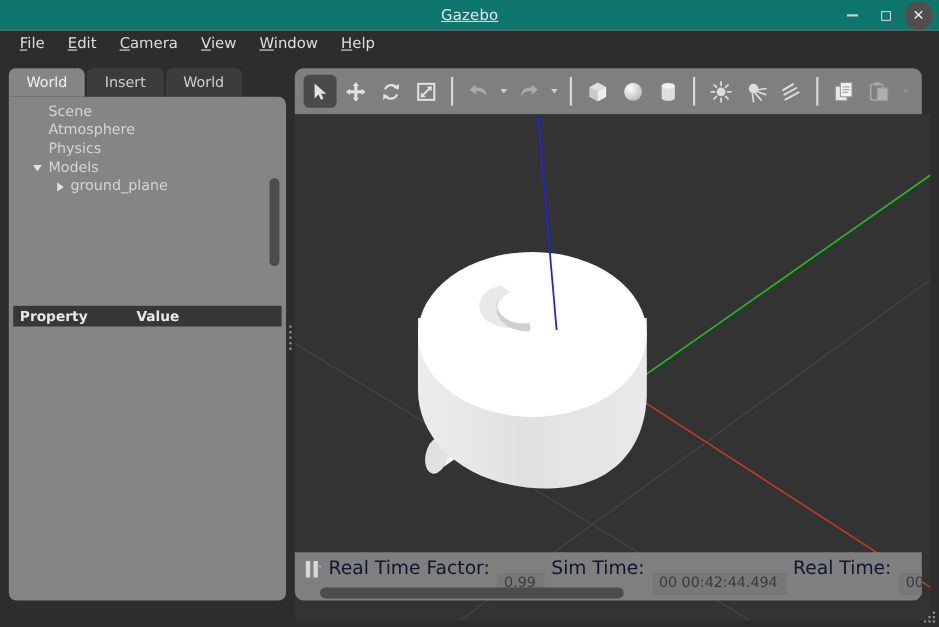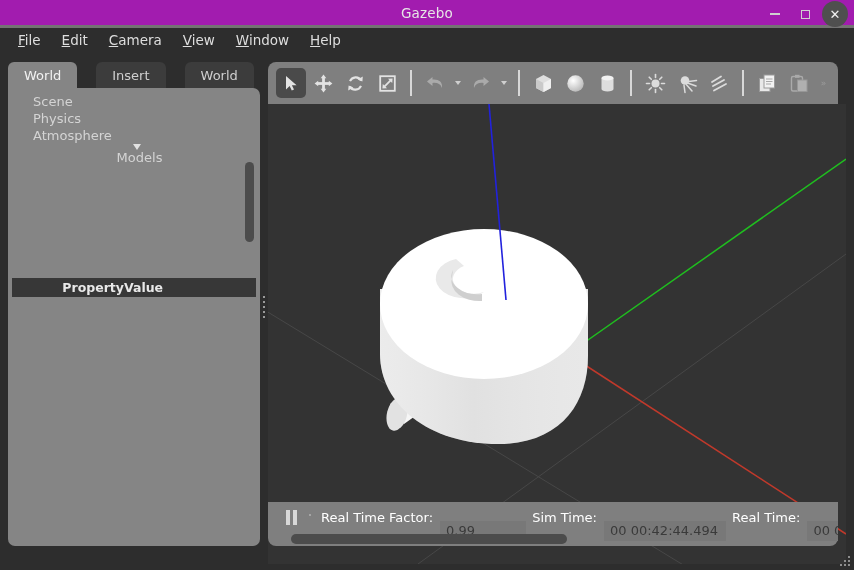--- a/index.html
+++ b/index.html
@@ -9,23 +9,23 @@
     font-family:"DejaVu Sans","Liberation Sans",sans-serif;
     font-size:13px;
     color:#d6d6d6;
     -webkit-font-smoothing:antialiased;
   }
   .app { position:relative; width:854px; height:570px; background:#2d2d2d; }
 
   
   .titlebar {
     position:absolute; left:0; top:0; width:854px; height:28px;
-    background:#a21caf;
-    border-bottom:3px solid #737373;
-    display:flex; align-items:center; justify-content:center;
+    background:#0f766e;
+    border-bottom:1px solid #737373;
+    display:flex; align-items:center; justify-content:center;text-decoration:underline;
   }
   .titlebar .title { font-size:13.5px; color:#e6e6e6; letter-spacing:.2px; }
   .winbtns { position:absolute; right:6px; top:0; height:28px; display:flex; align-items:center; gap:4px; }
   .winbtn {
     width:26px; height:26px; border-radius:50%;
     display:flex; align-items:center; justify-content:center;
     color:#d7d7d7; font-size:13px; line-height:1;
   }
   .winbtn.min { font-size:15px; }
   .winbtn.close { background:#4f4f4f; color:#f0f0f0; font-size:13px; }
@@ -40,48 +40,48 @@
   .menuitem { padding:4px 10px; font-size:13.5px; color:#dedede; }
   .menuitem u { text-decoration:underline; }
 
   
   .leftpanel { position:absolute; left:8px; top:62px; width:252px; height:484px; }
   .tabs { display:flex; height:26px; align-items:flex-end; }
   .tab {
     height:26px; padding:0 16px; display:flex; align-items:center;
     background:#3c3c3c; color:#cfcfcf; font-size:13px;
     border-top-left-radius:6px; border-top-right-radius:6px;
-    margin-right:19px;
+    margin-right:2px;
   }
   .tab.active { background:#858585; color:#f2f2f2; }
   .panelbody {
     position:relative;
     height:458px; background:#858585;
     border-top-right-radius:7px; border-bottom-left-radius:7px; border-bottom-right-radius:7px;
   }
   .treearea { position:relative; height:121px; overflow:hidden; padding-top:5px; }
-  .treelist { padding-left:25px; }
+  .treelist { padding-left:36px; }
   .treerow { height:17px; display:flex; align-items:center; color:#d4d4d4; font-size:13px; }
   .treerow .lbl { white-space:nowrap; }
   .tri-right {
     width:0; height:0; border-left:6px solid #e2e2e2;
     border-top:4.5px solid transparent; border-bottom:4.5px solid transparent;
     margin-right:6px; flex:0 0 auto;
   }
   .tri-down {
     width:0; height:0; border-top:6px solid #e2e2e2;
     border-left:4.5px solid transparent; border-right:4.5px solid transparent;
     margin-right:6px; flex:0 0 auto;
   }
   .vscroll { position:absolute; right:6px; top:72px; width:9px; height:108px; }
   .vthumb { position:absolute; left:0; top:2px; width:9px; height:80px; background:#4c4c4c; border-radius:5px; }
   .prophdr {
     position:absolute; left:4px; top:190px; width:244px; height:19px;
     background:#373737; display:flex; align-items:center; color:#e8e8e8;
-    font-size:12.5px; font-weight:bold;text-align:right;
+    font-size:12.5px; font-weight:bold;
   }
   .prophdr .c1 { width:112px; padding-left:6px; }
   .propbody { position:absolute; left:4px; top:209px; width:244px; height:245px; background:#858585; }
   .splitter {
     position:absolute; left:261px; top:296px; width:6px; height:22px;
     display:flex; flex-direction:column; justify-content:space-between; align-items:center;
   }
   .splitter i { display:block; width:2px; height:2px; background:#9a9a9a; }
 
   
@@ -116,21 +116,21 @@
   
   .statusbar {
     position:absolute; left:0; top:440px; width:570px; height:44px;
     background:#7f7f7f; border-bottom-left-radius:8px; border-bottom-right-radius:8px;
   }
   .statusrow { position:absolute; left:0; top:0; height:30px; width:570px; display:flex; align-items:center; }
   .pausebtn { width:30px; display:flex; align-items:center; justify-content:center; gap:3px; margin-left:10px; }
   .pausebtn span { display:block; width:4px; height:15px; background:#d8d8d8; }
   .sdot { width:10px; display:flex; align-items:flex-end; justify-content:center; padding-bottom:4px; }
   .sdot i { width:2px; height:2px; background:#a5a5a5; display:block; }
-  .slabel { color:#ffffff; font-size:13px; margin-left:6px; white-space:nowrap; }
+  .slabel { color:#0f172a; font-size:17px; margin-left:6px; white-space:nowrap; }
   .svalue {
     background:#787878; color:#3a3a3a; font-size:13px;
     padding:2px 8px 3px 6px; margin-left:7px; min-height:19px;
     display:flex; align-items:center; white-space:nowrap;margin-top:28px;
   }
   .sv-rtf { width:92px; }
   .sv-sim { }
   .sv-real { width:32px; overflow:hidden; }
   .hscroll { position:absolute; left:0; top:30px; width:570px; height:14px; }
   .hthumb { position:absolute; left:23px; top:2px; width:276px; height:10px; background:#4c4c4c; border-radius:5px; }
@@ -185,28 +185,32 @@
     </div>
 
     <div class="panelbody">
 
       <div class="treearea">
         <div class="treelist">
           <div class="treerow">
             <span class="lbl">Scene</span>
           </div>
           <div class="treerow">
+            <span class="lbl">Atmosphere</span>
+          </div>
+          <div class="treerow">
             <span class="lbl">Physics</span>
           </div>
-          <div class="treerow">
-            <span class="lbl">Atmosphere</span>
-          </div>
-          <div class="treerow" style="margin-left:-14px;flex-direction:column;">
+          <div class="treerow" style="margin-left:-14px;">
             <span class="tri-down"></span>
             <span class="lbl">Models</span>
+          </div>
+          <div class="treerow" style="margin-left:8px;">
+            <span class="tri-right"></span>
+            <span class="lbl">ground_plane</span>
           </div>
 
         </div>
       </div>
 
       <div class="vscroll">
         <div class="vthumb"></div>
       </div>
 
       <div class="prophdr">

